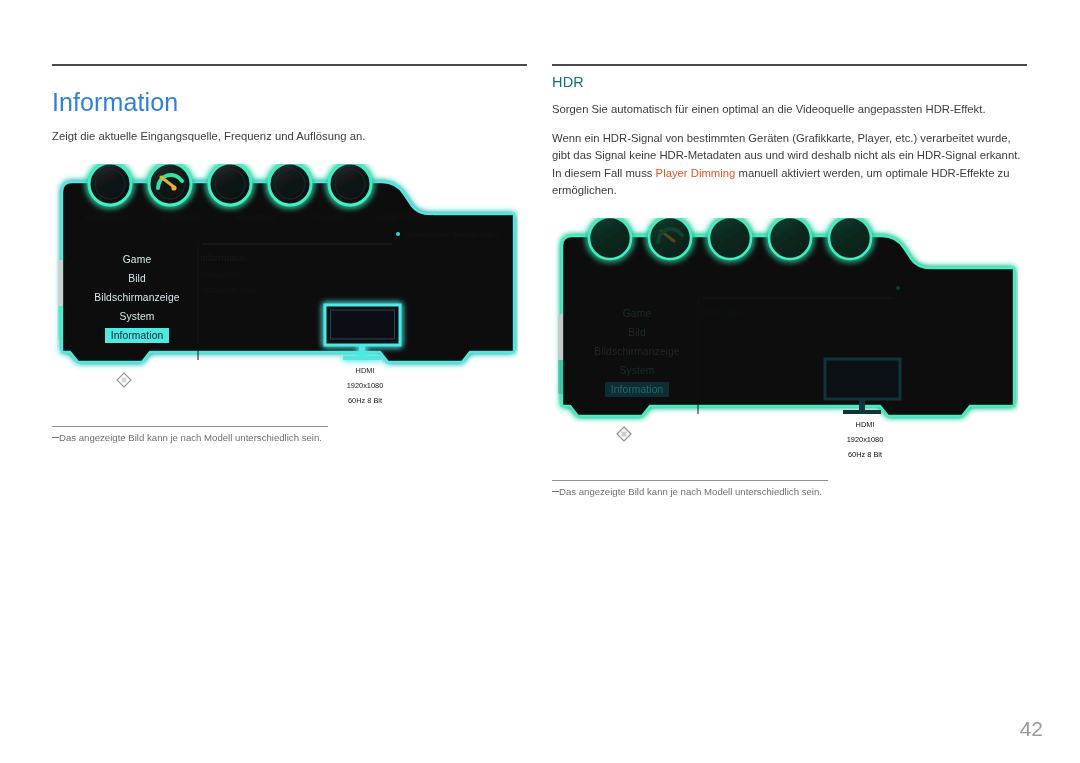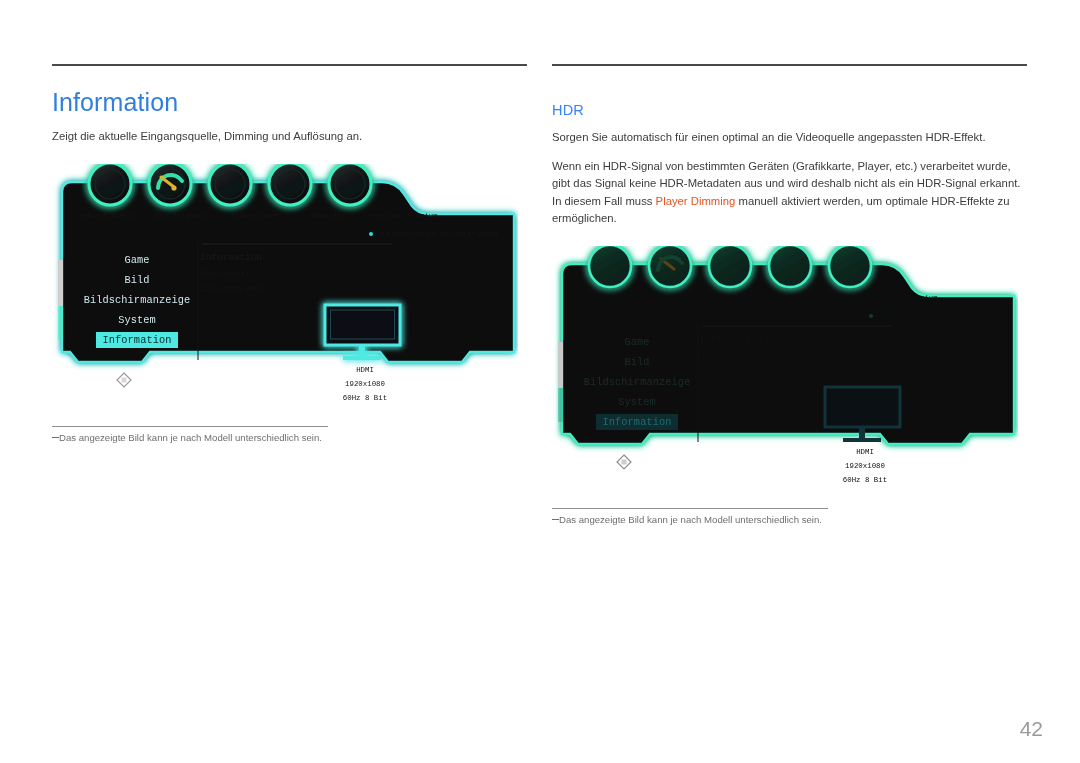--- a/index.html
+++ b/index.html
@@ -17,42 +17,42 @@
   .col-left{position:absolute;left:52px;top:64px;width:475px;}
   .col-right{position:absolute;left:552px;top:64px;width:475px;}
 
   .rule-top{height:0;border-top:2px solid #4a4a4a;width:100%;}
 
   .h1-title{
     font-size:25px;color:#2f7fe0;font-weight:400;
     margin:22px 0 0 0;letter-spacing:.1px;
   }
   .h2-title{
-    font-size:14.5px;color:#3b82f6;font-weight:400;
-    margin:36px 0 0 0;letter-spacing:.2px;
+    font-size:14.5px;color:#0f766e;font-weight:400;
+    margin:8px 0 0 0;letter-spacing:.2px;
   }
   .body-p{
     font-size:11.3px;line-height:17.5px;color:#3c3c3c;
     margin:11px 0 0 0;
   }
   .accent{color:#e8541f;}
 
   
   .foot-wrap{margin-top:14px;}
   .foot-rule{border-top:1px solid #8f8f8f;width:276px;}
   .foot-rule.wide{width:276px;}
   .foot-txt{
     font-size:9.6px;color:#6e6e6e;margin-top:5px;
     display:flex;align-items:flex-start;
   }
   .foot-dash{display:inline-block;width:7px;border-top:1px solid #6e6e6e;margin-top:5px;flex:0 0 auto;}
 
   
   .osd{
-    position:relative;width:466px;height:248px;margin-top:18px;font-family:Liberation Mono, monospace;
+    position:relative;width:466px;height:248px;margin-top:18px;
   }
   .osd-stage{position:absolute;left:0;top:0;width:466px;height:248px;}
   .osd-stage svg{display:block;}
 
   
   .osd-menu{
     position:absolute;left:20px;top:88px;width:130px;
     display:flex;flex-direction:column;gap:4px;align-items:center;
   }
   .osd-menu-item{
@@ -111,21 +111,21 @@
 </head>
 <body>
 
 <div class="page">
 
   <div class="col-left">
     <div class="rule-top"></div>
 
     <div class="h1-title">Information</div>
 
-    <div class="body-p">Zeigt die aktuelle Eingangsquelle, Dimming und Auflösung an.</div>
+    <div class="body-p">Zeigt die aktuelle Eingangsquelle, Frequenz und Auflösung an.</div>
 
     <div class="osd">
       <div class="osd-stage">
         <svg width="466" height="248" viewBox="0 0 466 248" xmlns="http://www.w3.org/2000/svg">
           <defs>
             <filter id="glowC" x="-60%" y="-60%" width="220%" height="220%">
               <feGaussianBlur stdDeviation="3.2" result="b"></feGaussianBlur>
               <feMerge>
                   <feMergeNode in="b"></feMergeNode>
                   <feMergeNode in="b"></feMergeNode>

